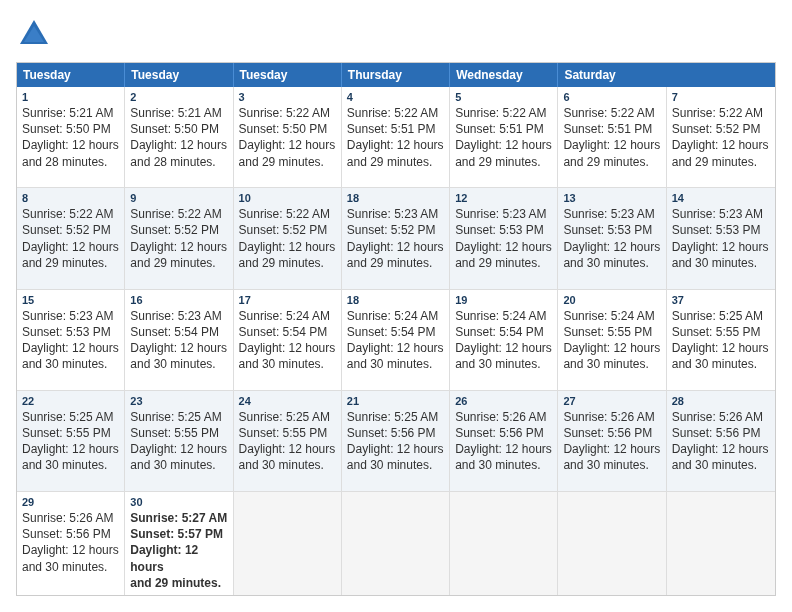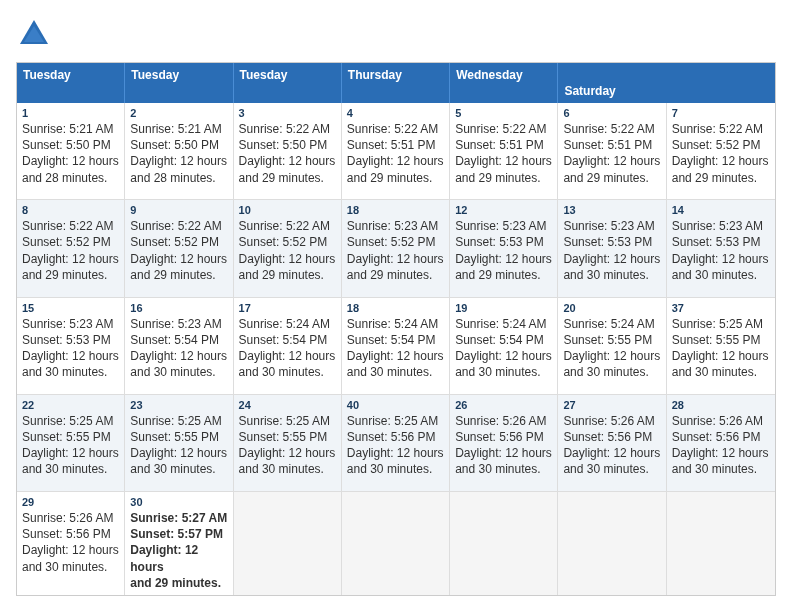--- a/index.html
+++ b/index.html
@@ -62,21 +62,21 @@
       background: #2a6db5;
     }
     .cal-header-cell {
       color: #fff;
       font-size: 12px;
       font-weight: bold;
       padding: 5px 6px;
       border-right: 1px solid #4a8dd5;
       text-align: left;
     }
-    .cal-header-cell:last-child { border-right: none; margin-top: 16px; }
+    .cal-header-cell:last-child { border-right: none; }
     .cal-body {
       flex: 1;
       display: flex;
       flex-direction: column;
     }
     .cal-week {
       display: grid;
       grid-template-columns: repeat(7, 1fr);
       flex: 1;
       border-bottom: 1px solid #ddd;
@@ -305,21 +305,21 @@
 and 30 minutes.</div>
           </div>
           <div class="cal-cell alt">
             <div class="day-num">24</div>
             <div class="cell-text" style="white-space: pre-line;">Sunrise: 5:25 AM
 Sunset: 5:55 PM
 Daylight: 12 hours
 and 30 minutes.</div>
           </div>
           <div class="cal-cell alt">
-            <div class="day-num">40</div>
+            <div class="day-num">21</div>
             <div class="cell-text" style="white-space: pre-line;">Sunrise: 5:25 AM
 Sunset: 5:56 PM
 Daylight: 12 hours
 and 30 minutes.</div>
           </div>
           <div class="cal-cell alt">
             <div class="day-num">26</div>
             <div class="cell-text" style="white-space: pre-line;">Sunrise: 5:26 AM
 Sunset: 5:56 PM
 Daylight: 12 hours

